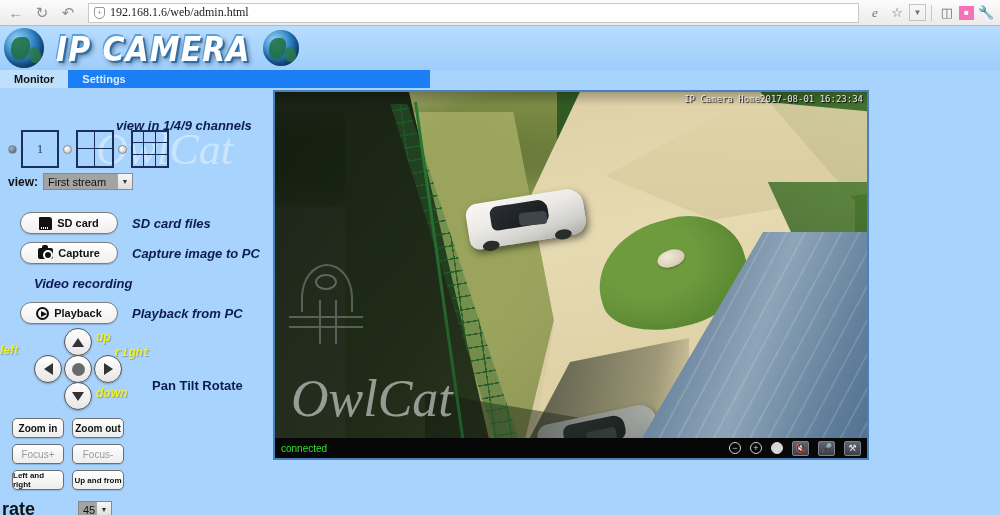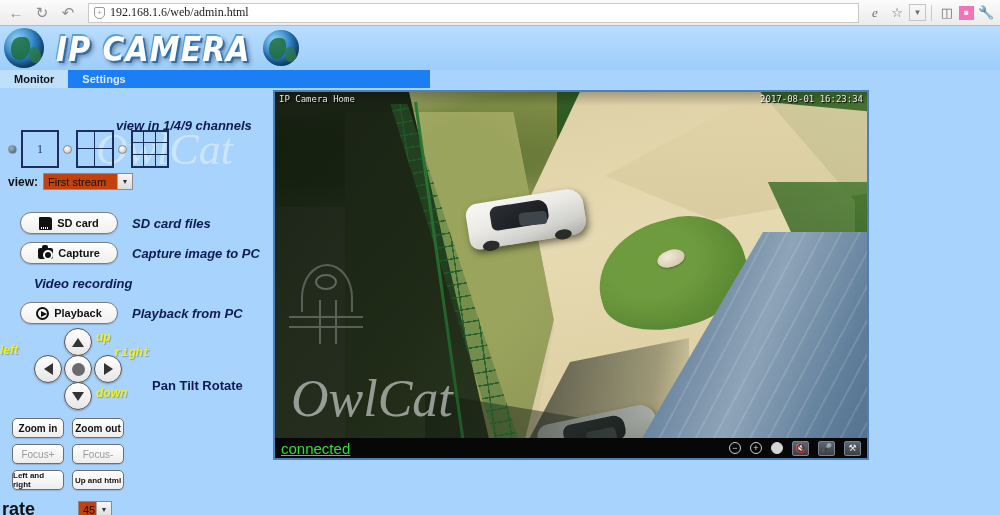--- a/index.html
+++ b/index.html
@@ -202,21 +202,21 @@
   #grid4 > i:nth-child(n+3), #grid9 > i:nth-child(n+7) { border-bottom: none; }
 
   
   #view-row {
     position: absolute;
     left: 8px; top: 85px;
     display: flex; align-items: center; gap: 5px;
   }
   #view-label { font-size: 12px; font-weight: bold; color: #111; }
   .fake-select {
-    background: #c2410c;
+    background: #a3a3a3;
     border: 1px solid #8a8a8a;
     height: 17px;
     display: flex; align-items: center;
     font-size: 11px;
     color: #111;
     padding-left: 4px;
     cursor: pointer;
   }
   .fake-select .caret {
     margin-left: auto;
@@ -507,35 +507,35 @@
   #roof-shadow {
     right: 178px; bottom: 0; width: 170px; height: 120px;
     background: linear-gradient(100deg, rgba(25,32,26,.72), rgba(35,45,32,.35) 75%, transparent);
     clip-path: polygon(100% 0%, 100% 100%, 0% 100%, 30% 20%);
   }
   #video-watermark { left: 16px; bottom: 30px; font-size: 52px; color: rgba(245,248,250,.55); }
 
   
   #vid-topbar {
     position: absolute; left: 0; top: 0; width: 100%; height: 14px;
-    display: flex; align-items: center; justify-content: space-between;
+    display: flex; align-items: center; justify-content: flex-end;
     padding: 0 4px;
     font-family: "DejaVu Sans Mono", monospace;
     font-size: 9px;
     color: #e8e8e8;
     text-shadow: 1px 1px 1px #000;
     background: linear-gradient(rgba(0,0,0,.25), transparent);
   }
   #vid-statusbar {
     position: absolute; left: 0; bottom: 0; width: 100%; height: 20px;
     background: #070707;
     display: flex; align-items: center;
     padding: 0 6px;
   }
-  #vid-status-text { font-size: 15px; color: #2fe02f; text-decoration: underline; }
+  #vid-status-text { font-size: 10px; color: #2fe02f; }
   #vid-ctrls { margin-left: auto; display: flex; align-items: center; gap: 9px; }
   .vc {
     color: #d8d8d8;
     display: flex; align-items: center; justify-content: center;
     cursor: pointer;
   }
   .vc-circle {
     width: 12px; height: 12px; border-radius: 50%;
     border: 1px solid #cfcfcf;
     font-size: 9px; line-height: 1;
@@ -677,21 +677,21 @@
       <div class="sb-row">
         <div class="sq-btn">Zoom in</div>
         <div class="sq-btn">Zoom out</div>
       </div>
       <div class="sb-row">
         <div class="sq-btn disabled">Focus+</div>
         <div class="sq-btn disabled">Focus-</div>
       </div>
       <div class="sb-row">
         <div class="sq-btn tiny">Left and right</div>
-        <div class="sq-btn tiny">Up and html</div>
+        <div class="sq-btn tiny">Up and from</div>
       </div>
     </div>
 
     <div id="field-rows">
       <div class="field-row">
         <span class="field-label">rate</span>
         <span class="fake-select" id="rate-select">
           <span>45</span>
           <span class="caret">▼</span>
         </span>

